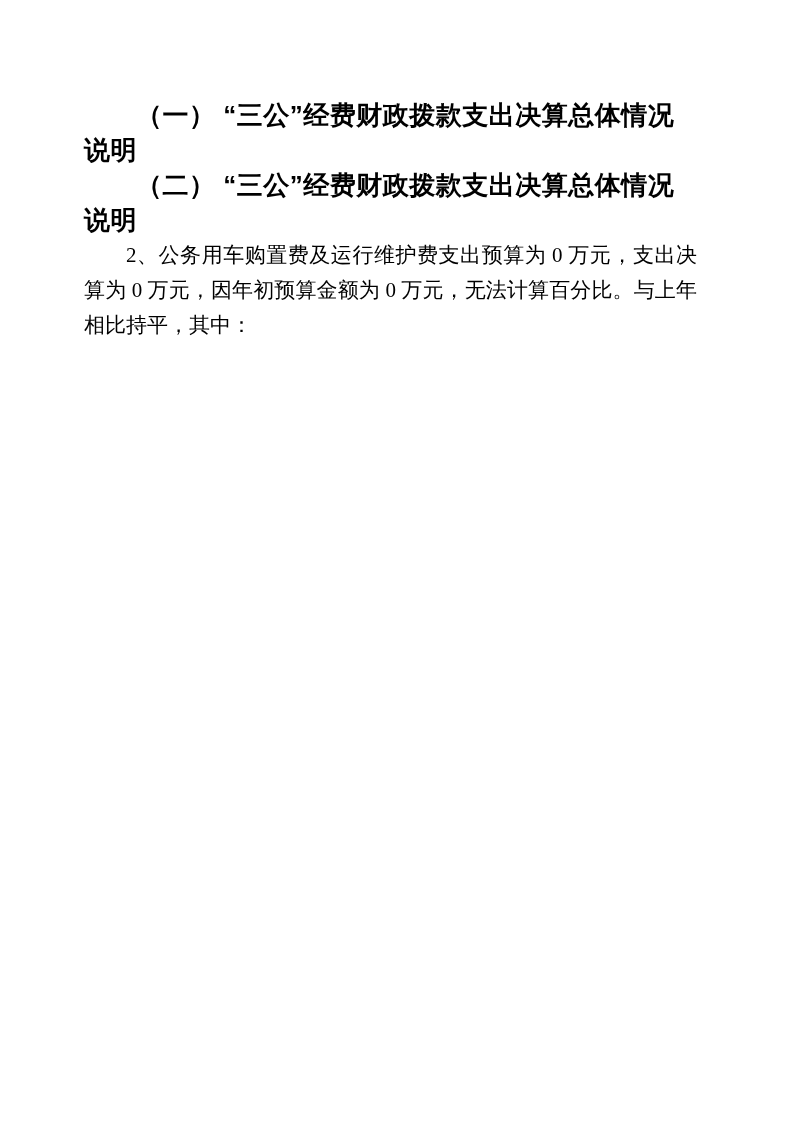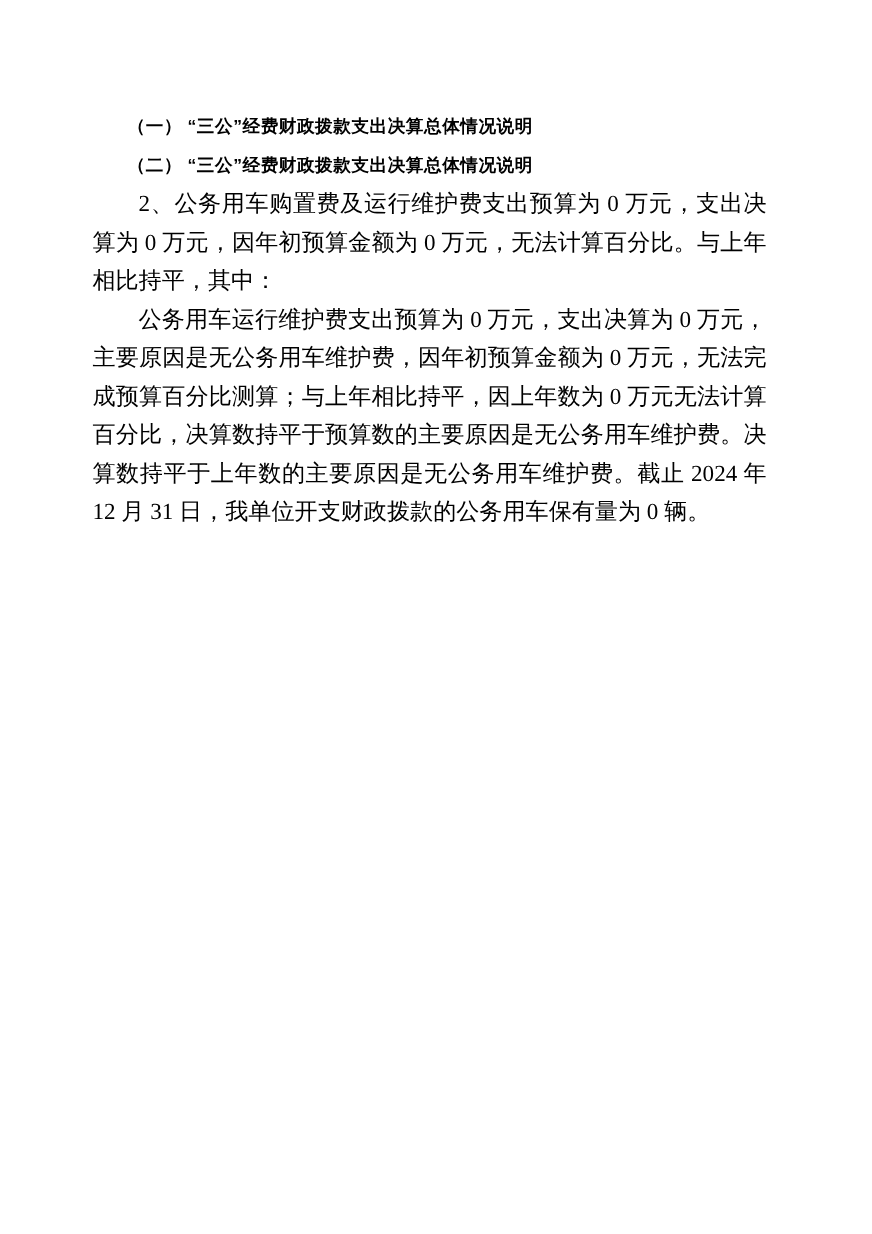--- a/index.html
+++ b/index.html
@@ -25,21 +25,21 @@
     margin: 0;
     font-size: 21px;
     line-height: 35px;
     text-align: justify;
     text-justify: inter-character;
     text-indent: 2em;
     word-break: break-all;
   }
   .doc h2 {
     margin: 0;
-    font-size: 16px;
+    font-size: 26px;
     line-height: 35px;
     font-weight: 700;
     text-indent: 2em;
     text-align: left;
     font-family: "Liberation Sans", "DejaVu Sans", sans-serif;
     letter-spacing: 0.5px;
   }
 </style>
 </head>
 <body>
@@ -49,17 +49,16 @@
 
     <h2>（一） “三公”经费财政拨款支出决算总体情况说明</h2>
 
 
     <h2>（二） “三公”经费财政拨款支出决算总体情况说明</h2>
 
 
     <p>2、公务用车购置费及运行维护费支出预算为 0 万元，支出决算为 0 万元，因年初预算金额为 0 万元，无法计算百分比。与上年相比持平，其中：</p>
 
 
-    <p>公务用车运行维护费支出预算为 0 万元，支出决算为 0 万元，主要原因是无公务用车维护费，因年初预算金额为 0 万元，无法完成预算百分比测算；与上年相比持平，因上年数为 0 万元无法计算百分比，决算数持平于预算数的主要原因是无公务用车维护费。决算数持平于上年数的主要原因是无公务用车维护费。截止 2024 年 12 月 31 日，我单位开支财政拨款的公务用车保有量为 0 辆。</p>
 
 
   </div>
 </div>
 
 </body></html>

